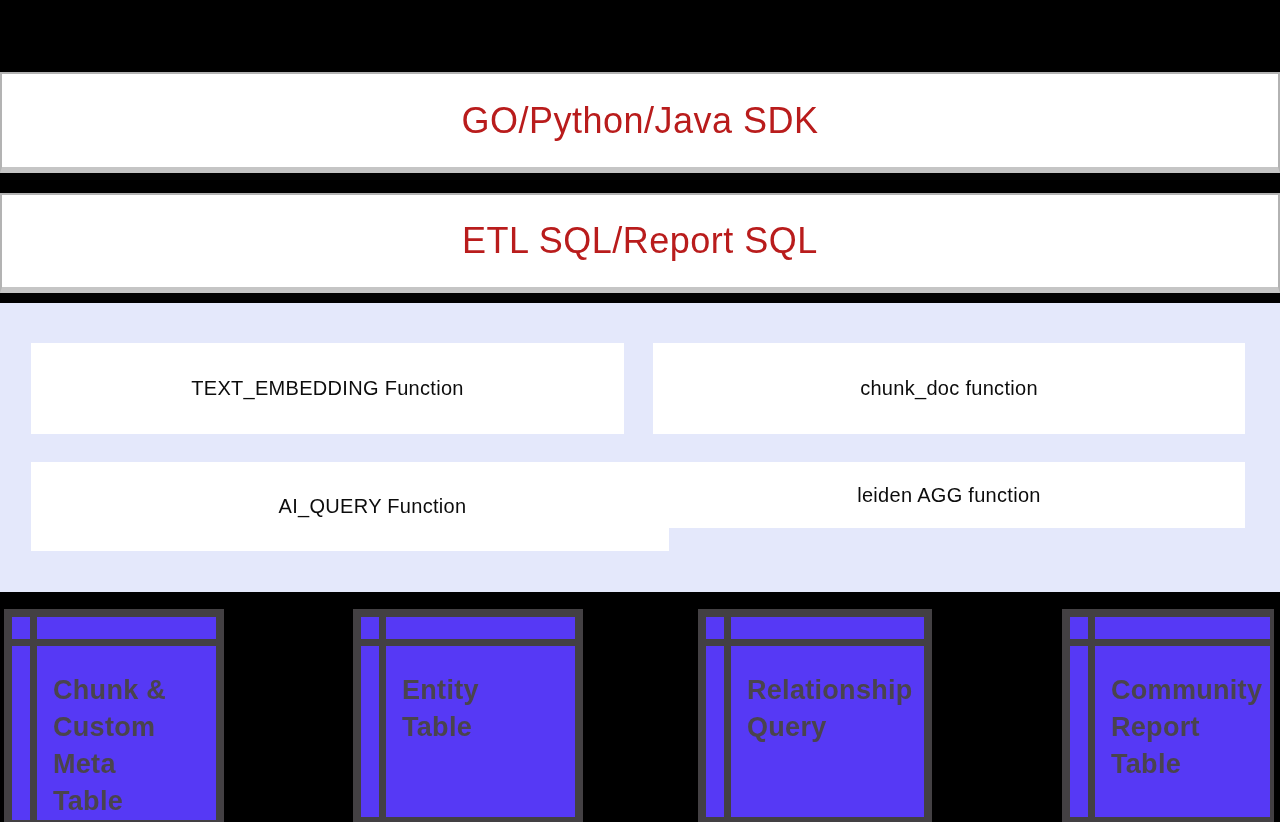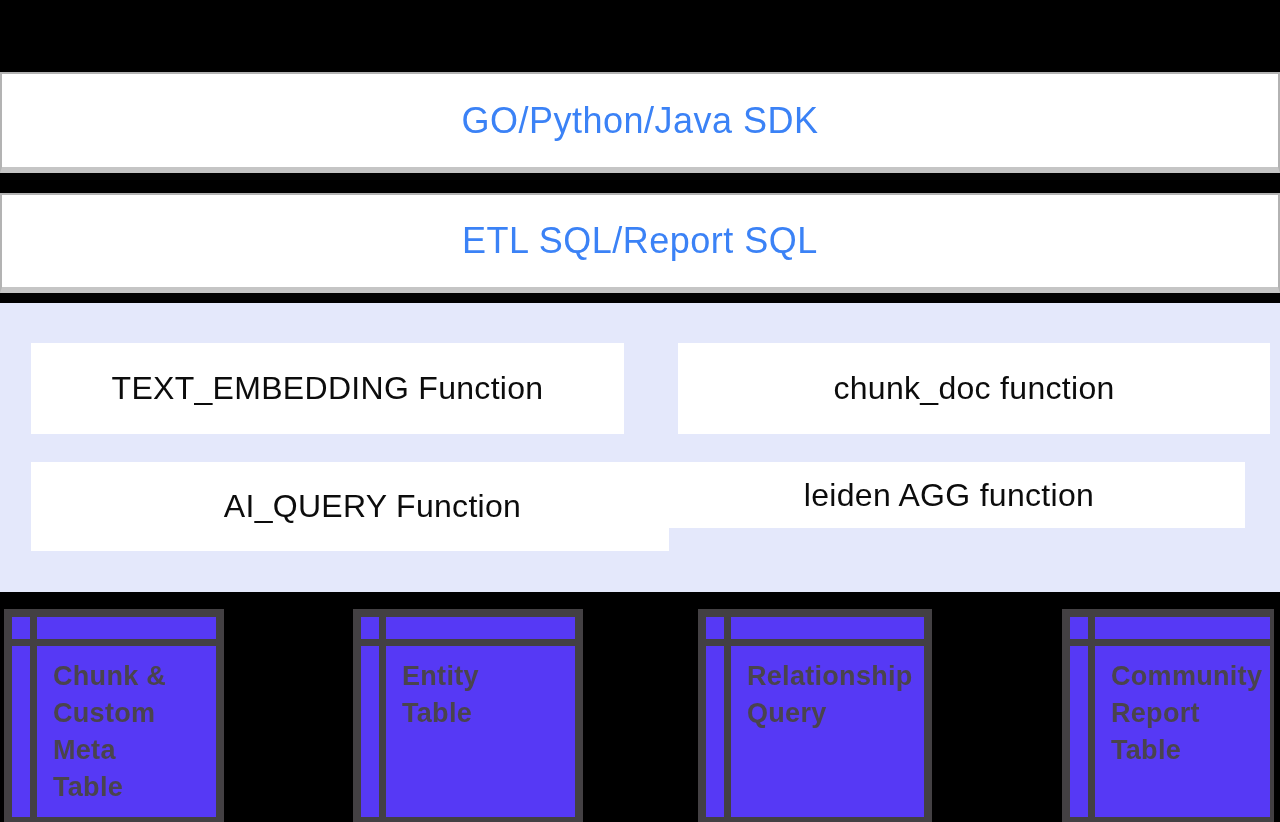--- a/index.html
+++ b/index.html
@@ -13,40 +13,40 @@
   .abs{position:absolute;}
 
   
   .layer-bar{
     left:0;width:1280px;
     background:#ffffff;
     border:2px solid #b3b3b3;
     border-bottom:6px solid #c5c5c5;
     box-sizing:border-box;
     display:flex;align-items:center;justify-content:center;
-    font-size:36px;font-weight:500;color:#3b82f6;
+    font-size:36px;font-weight:500;color:#b91c1c;
     letter-spacing:0.5px;
   }
   .bar-sdk{top:72px;height:101px;}
   .bar-sql{top:193px;height:100px;}
 
   
   .panel{
     top:303px;left:0;width:1280px;height:289px;
     background:#e4e8fb;
   }
   .fn-box{
     position:absolute;
     background:#ffffff;
     display:flex;align-items:center;justify-content:center;
-    font-size:32px;font-weight:500;color:#0c0c0c;
+    font-size:20px;font-weight:500;color:#0c0c0c;
     letter-spacing:0.3px;
   }
   .fn-1{left:31px;top:40px;width:593px;height:91px;}
-  .fn-2{left:653px;top:40px;width:592px;height:91px;margin-left:25px;}
+  .fn-2{left:653px;top:40px;width:592px;height:91px;}
   .fn-3{left:31px;top:159px;width:593px;height:89px;padding-left:45px;}
   .fn-4{left:653px;top:159px;width:592px;height:66px;}
 
   
   .table-icon{
     top:609px;height:216px;
     box-sizing:border-box;
     border:8px solid #434043;
     background:#434043;
     display:grid;
@@ -54,21 +54,21 @@
     grid-template-rows:22px 1fr;
     gap:7px;
   }
   .table-icon > div{background:#5639f5;}
   .t1{left:4px;width:220px;}
   .t2{left:353px;width:230px;}
   .t3{left:698px;width:234px;}
   .t4{left:1062px;width:212px;}
   .t-body{position:relative;}
   .t-label{
-    padding:12px 8px 0 16px;
+    padding:26px 8px 0 16px;
     font-size:27px;line-height:37px;
     font-weight:700;color:#4a444d;
     white-space:pre-line;
     letter-spacing:0.3px;
   }
 </style>
 </head>
 <body>
 
 <div class="abs layer-bar bar-sdk">

